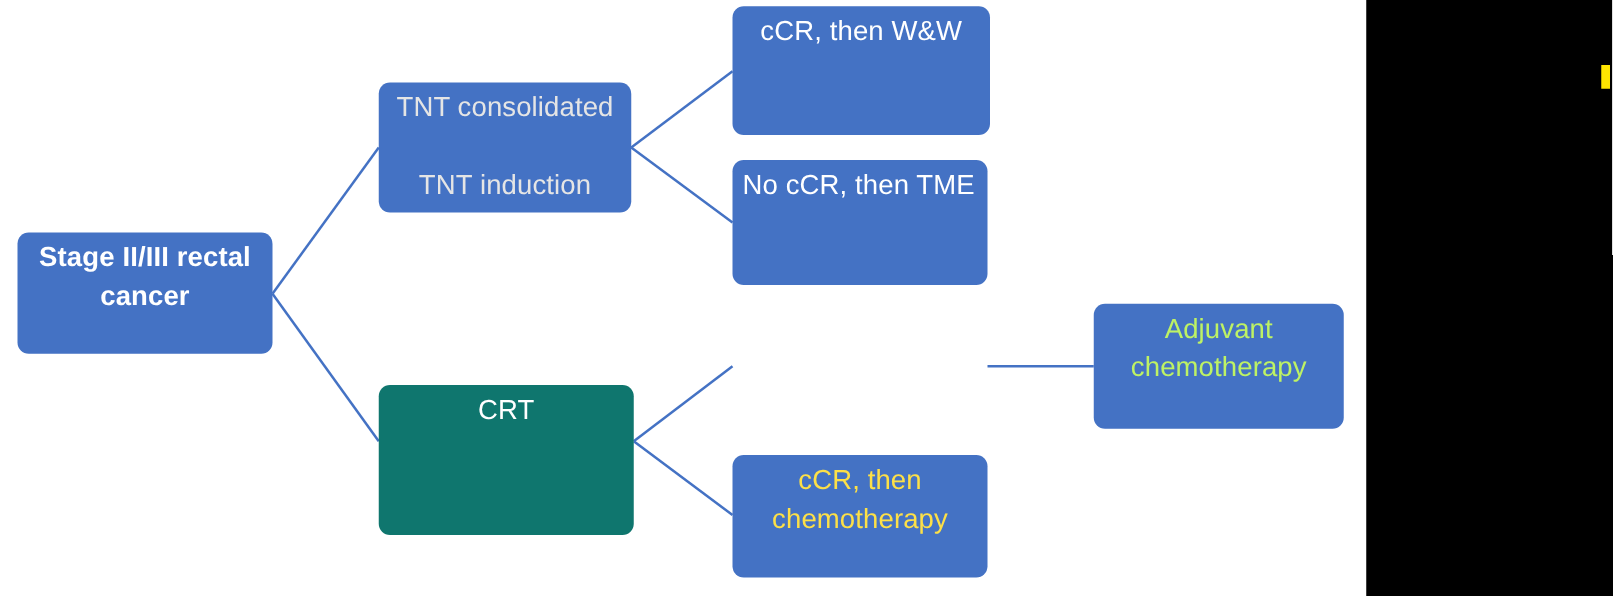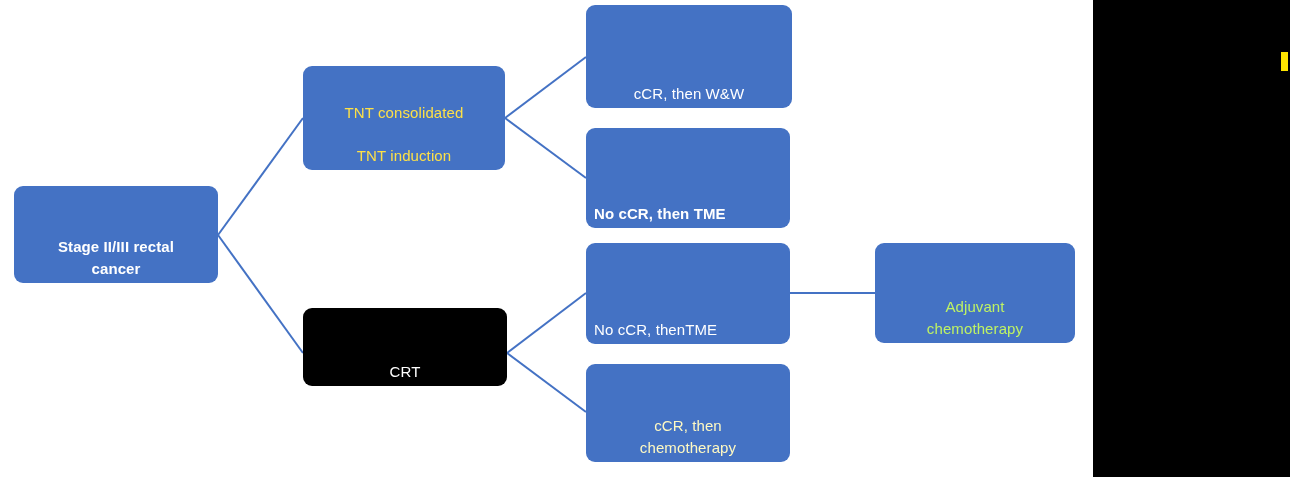--- a/index.html
+++ b/index.html
@@ -23,24 +23,24 @@
     position: absolute;
     background: #FFE500;
   }
   .node {
     position: absolute;
     box-sizing: border-box;
     background: #4472C4;
     border-radius: 9px;
     color: #ffffff;
     display: flex;
-    align-items: flex-end;
+    align-items: flex-start;
     justify-content: center;
     text-align: center;
-    font-size: 15px;
+    font-size: 22px;
     line-height: 1.42;
     padding: 4px 8px;
     white-space: pre-line;
     letter-spacing: 0.1px;
   }
   .node.node-left {
     justify-content: flex-start;
     text-align: left;
   }
   .node-text {
@@ -77,43 +77,40 @@
     <line x1="507" y1="353" x2="586" y2="293" stroke="#4472C4"></line>
     <line x1="507" y1="353" x2="586" y2="412" stroke="#4472C4"></line>
     <line x1="790" y1="293" x2="875" y2="293" stroke="#4472C4"></line>
   </svg>
 
   <div class="node" style="left: 14px; top: 186px; width: 204px; height: 97px; background: rgb(68, 114, 196); color: rgb(255, 255, 255); font-weight: bold;">
     <span class="node-text">Stage II/III rectal
 cancer</span>
   </div>
 
-  <div class="node" style="left: 303px; top: 66px; width: 202px; height: 104px; background: rgb(68, 114, 196); color: #fde047;">
+  <div class="node" style="left: 303px; top: 66px; width: 202px; height: 104px; background: rgb(68, 114, 196); color: #e5e5e5;">
     <span class="node-text">TNT consolidated
 
 TNT induction</span>
   </div>
 
-  <div class="node" style="left: 303px; top: 308px; width: 204px; height: 78px; background: #000000; color: rgb(255, 255, 255);">
+  <div class="node" style="left: 303px; top: 308px; width: 204px; height: 120px; background: #0f766e; color: rgb(255, 255, 255);">
     <span class="node-text">CRT</span>
   </div>
 
   <div class="node" style="left: 586px; top: 5px; width: 206px; height: 103px; background: rgb(68, 114, 196); color: rgb(255, 255, 255);">
     <span class="node-text">cCR, then W&amp;W</span>
   </div>
 
-  <div class="node node-left" style="left: 586px; top: 128px; width: 204px; height: 100px; background: rgb(68, 114, 196); color: rgb(255, 255, 255); font-weight: bold;">
+  <div class="node node-left" style="left: 586px; top: 128px; width: 204px; height: 100px; background: rgb(68, 114, 196); color: rgb(255, 255, 255);">
     <span class="node-text">No cCR, then TME</span>
   </div>
 
-  <div class="node node-left" style="left: 586px; top: 243px; width: 204px; height: 101px; background: rgb(68, 114, 196); color: rgb(255, 255, 255);">
-    <span class="node-text">No cCR, thenTME</span>
-  </div>
 
-  <div class="node" style="left: 586px; top: 364px; width: 204px; height: 98px; background: rgb(68, 114, 196); color: #fef9c3;">
+  <div class="node" style="left: 586px; top: 364px; width: 204px; height: 98px; background: rgb(68, 114, 196); color: #fde047;">
     <span class="node-text">cCR, then
 chemotherapy</span>
   </div>
 
   <div class="node" style="left: 875px; top: 243px; width: 200px; height: 100px; background: rgb(68, 114, 196); color: #bef264;">
     <span class="node-text">Adjuvant
 chemotherapy</span>
   </div>
 
   <div class="black-panel" style="left: 1093px; top: 0px; width: 197px; height: 477px; background: rgb(0, 0, 0);"></div>

